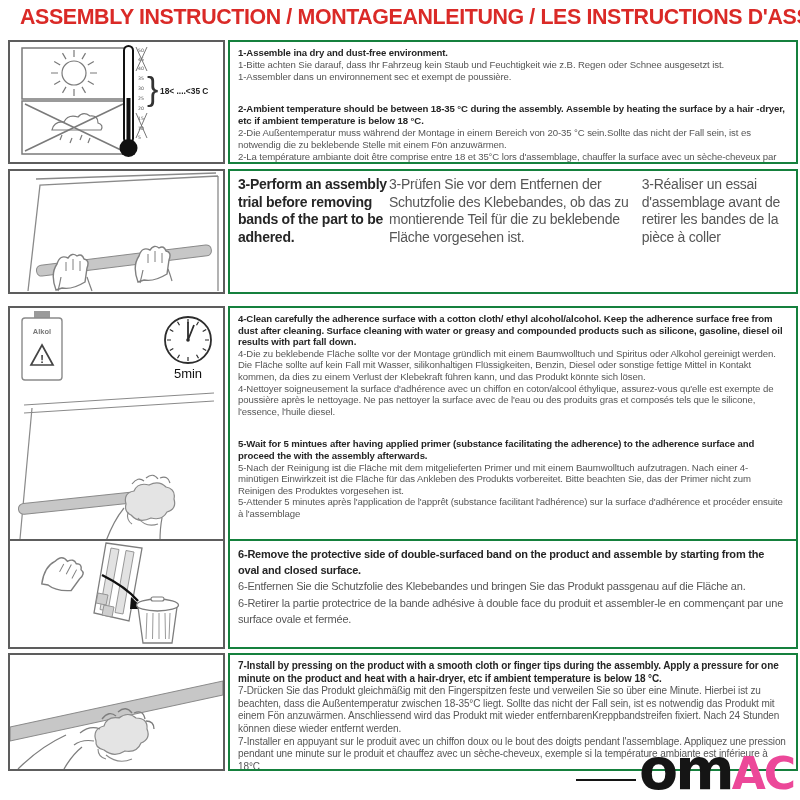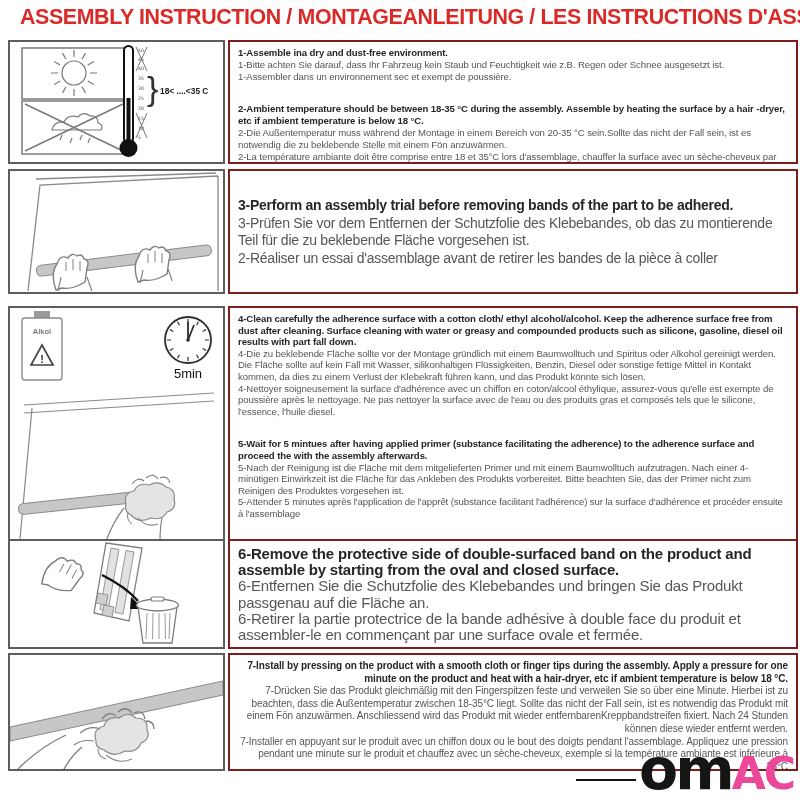--- a/index.html
+++ b/index.html
@@ -2,37 +2,37 @@
 <html><head>
 <meta charset="utf-8">
 <style>
   html,body{margin:0;padding:0;}
   body{width:800px;height:800px;background:#ffffff;font-family:"Liberation Sans",sans-serif;overflow:hidden;}
   *{box-sizing:border-box;}
   .sheet{position:absolute;top:0;left:0;width:800px;height:800px;background:#fff;}
   .title{position:absolute;top:4px;left:0;width:800px;text-align:center;
          color:#da2a27;font-weight:800;font-size:22.5px;letter-spacing:-0.4px;
          transform:scaleX(0.95);transform-origin:center;white-space:nowrap;}
-  .box{position:absolute;background:#fff;border:2px solid #7f1d1d;}
+  .box{position:absolute;background:#fff;border:2px solid #15803d;}
   .lbox{left:8px;width:217px;border-color:#5d5d5d;overflow:hidden;}
   .rbox{left:228px;width:570px;padding:5px 8px 4px 8px;overflow:hidden;}
   .r1{top:40px;height:124px;}
   .r2{top:169px;height:125px;}
   .r3{top:306px;height:237px;}
   .r4{top:539px;height:110px;}
   .r5{top:653px;height:118px;}
-  .vcenter{display:flex;flex-direction:column;justify-content:center;}
+  .vcenter{display:flex;flex-direction:row;justify-content:center;}
   p{margin:0;color:#565656;letter-spacing:-0.1px;}
   p.b{font-weight:700;color:#262626;}
   p.sp{margin-top:21px;}
   .t9  p{font-size:9.6px;line-height:11.8px;}
   .t9b p{font-size:9.6px;line-height:11.6px;}
-  .t10 p{font-size:10px;line-height:12.6px;text-align:right;}
+  .t10 p{font-size:10px;line-height:12.6px;}
   .t14 p{font-size:14px;line-height:17.5px;letter-spacing:-0.25px;}
-  .t13 p{font-size:15px;line-height:16.2px;letter-spacing:-0.2px;}
+  .t13 p{font-size:11px;line-height:16.2px;letter-spacing:-0.2px;}
   svg{display:block;}
   .logo-wrap{position:absolute;top:744px;right:6px;display:flex;align-items:flex-end;}
   .logo-line{width:60px;height:2px;background:#141414;margin-bottom:15px;margin-right:3px;}
   .logo-text{display:flex;align-items:baseline;font-family:"DejaVu Sans",sans-serif;}
   .lg-black{font-size:57px;font-weight:900;color:#151515;letter-spacing:-3px;line-height:50px;}
   .lg-red{font-size:44px;font-weight:900;color:#ec4899;letter-spacing:-2px;line-height:44px;}
   .defs-hidden{position:absolute;width:0;height:0;}
 </style>
 </head>
 <body>
@@ -100,21 +100,21 @@
       <path d="M18 120 L30 14 L208 5 M208 5 L208 120" stroke="#8a8a8a" stroke-width="1.3" fill="none"></path>
       <rect x="26" y="84" width="176" height="11" rx="5" transform="rotate(-7 114 90)" fill="#c7c7c7" stroke="#8a8a8a" stroke-width="1"></rect>
       <use href="#hand-grip" transform="translate(44 85)"></use>
       <use href="#hand-grip" transform="translate(126 77)"></use>
       <path d="M48 120 Q50 112 51 106 M82 120 Q79 112 77 106 M130 112 Q132 104 133 99 M162 110 Q160 103 158 98" stroke="#808080" stroke-width="1.2" fill="none"></path>
     </svg>
   </div>
   <div class="box rbox r2 t14 vcenter">
     <p class="b">3-Perform an assembly trial before removing bands of the part to be adhered.</p>
     <p>3-Prüfen Sie vor dem Entfernen der Schutzfolie des Klebebandes, ob das zu montierende Teil für die zu beklebende Fläche vorgesehen ist.</p>
-    <p>2-Réaliser un essai d'assemblage avant de retirer les bandes de la pièce à coller</p>
+    <p>3-Réaliser un essai d'assemblage avant de retirer les bandes de la pièce à coller</p>
   </div>
 
   <div class="box lbox r3">
     <svg width="213" height="233" viewBox="0 0 213 233">
       <g>
         <rect x="24" y="3" width="16" height="9" fill="#9a9a9a"></rect>
         <rect x="12" y="10" width="40" height="62" rx="3" fill="#fff" stroke="#8a8a8a" stroke-width="1.4"></rect>
         <text x="32" y="26" font-size="7.5" font-weight="700" fill="#777" text-anchor="middle">Alkol</text>
         <path d="M32 37 L43 57 L21 57 Z" fill="none" stroke="#444" stroke-width="1.7"></path>
         <text x="32" y="54.5" font-size="11" font-weight="700" fill="#333" text-anchor="middle">!</text>

